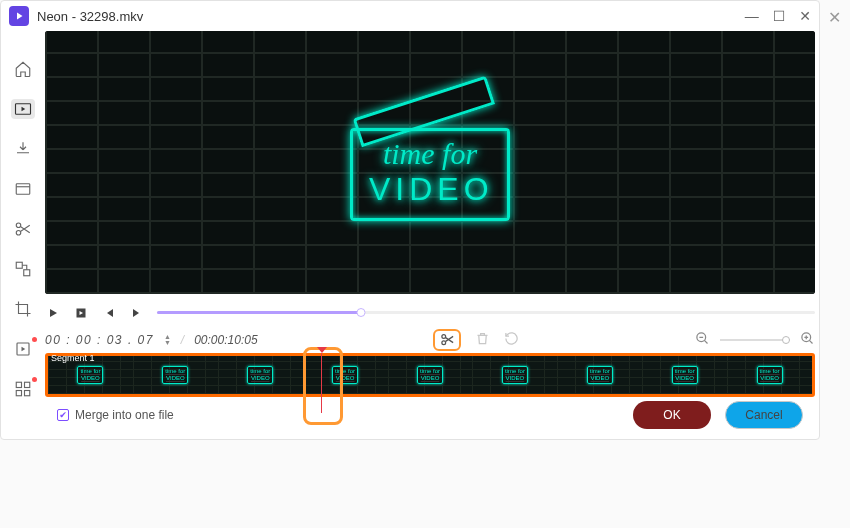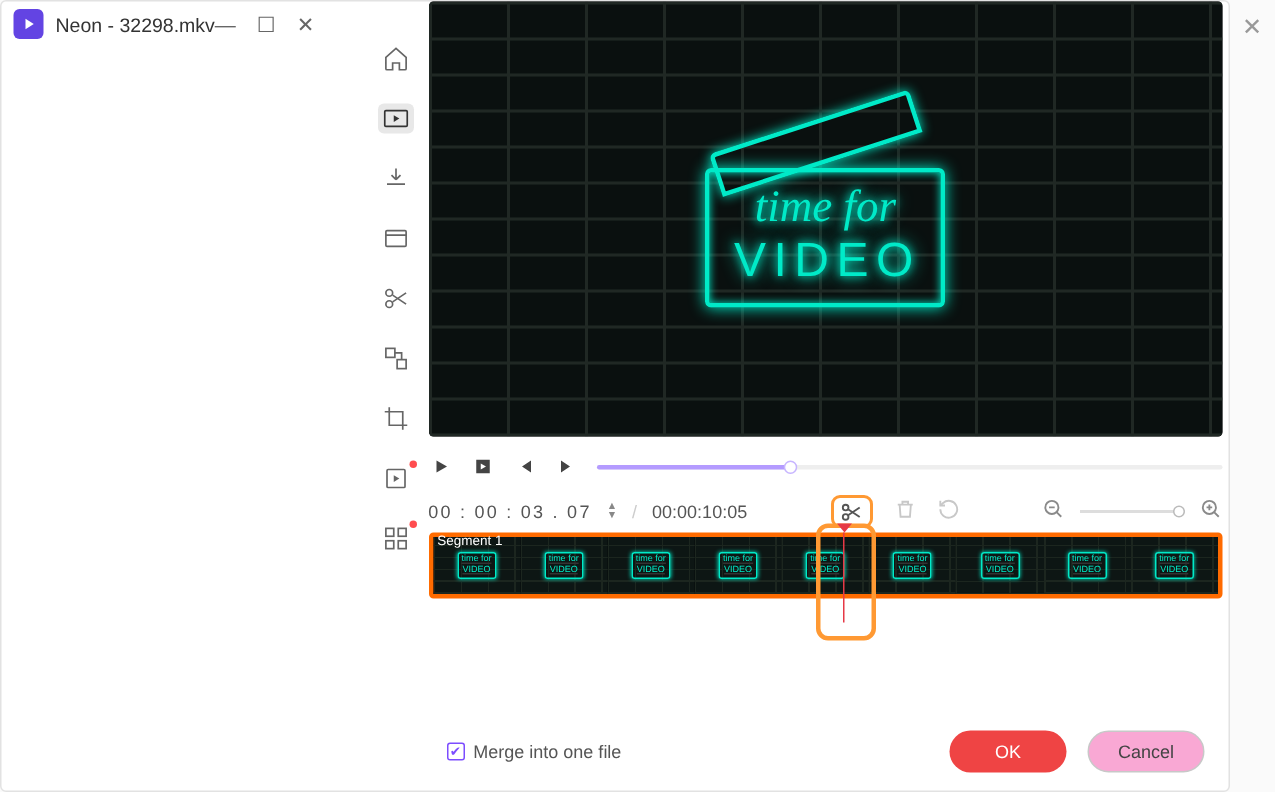--- a/index.html
+++ b/index.html
@@ -1,17 +1,17 @@
 <!DOCTYPE html>
 <html><head>
 <meta charset="utf-8">
 <style>
 * { margin: 0; padding: 0; box-sizing: border-box; }
 body { font-family: -apple-system, "Segoe UI", sans-serif; font-size: 12px; color: #333; width: 850px; height: 528px; background: #fafafa; overflow: hidden; }
-.window { width: 820px; height: 528px; background: #fff; border: 1px solid #e2e2e2; border-radius: 4px; position: relative; display: flex; flex-direction: row; gap: 24px; }
+.window { width: 820px; height: 440px; background: #fff; border: 1px solid #e2e2e2; border-radius: 4px; position: relative; display: flex; flex-direction: column; }
 .outer-close { position: absolute; left: 828px; top: 8px; font-size: 16px; color: #999; cursor: pointer; }
 .titlebar { display: flex; align-items: center; height: 30px; padding: 0 8px; }
 .app-logo { width: 20px; height: 20px; border-radius: 4px; background: #6344e3; display: flex; align-items: center; justify-content: center; margin-right: 8px; }
 .app-logo svg { fill: #fff; }
 .title-txt { font-size: 13px; color: #333; }
 .win-ctrls { margin-left: auto; display: flex; gap: 14px; font-size: 14px; color: #666; }
 .win-ctrls span { cursor: pointer; }
 .body { display: flex; flex: 1; min-height: 0; }
 .sidebar { width: 44px; display: flex; flex-direction: column; align-items: center; padding-top: 28px; gap: 20px; }
 .sidebar .sbitem { width: 24px; height: 20px; display: flex; align-items: center; justify-content: center; cursor: pointer; color: #666; position: relative; }
@@ -28,21 +28,21 @@
 .clapper { width: 140px; height: 30px; border: 3px solid #00eac8; border-radius: 4px 4px 0 0; transform: rotate(-18deg) translate(6px,-6px); margin-bottom: -6px; box-shadow: 0 0 8px #00eac8; }
 .clap-body { width: 160px; border: 3px solid #00eac8; border-radius: 4px; padding: 6px 16px 10px; box-shadow: 0 0 10px #00eac8, inset 0 0 6px #00eac8; }
 .neon-text1 { font-family: cursive; font-style: italic; font-size: 30px; color: #00eac8; text-shadow: 0 0 6px #00eac8, 0 0 12px #00eac8; }
 .neon-text2 { font-family: sans-serif; font-size: 32px; letter-spacing: 5px; color: #00eac8; text-shadow: 0 0 6px #00eac8, 0 0 12px #00eac8; }
 .transport { display: flex; align-items: center; height: 32px; margin-top: 4px; gap: 12px; }
 .tbtn { width: 16px; height: 16px; display: flex; align-items: center; justify-content: center; cursor: pointer; color: #444; }
 .tbtn svg { fill: currentColor; }
 .progress { flex: 1; height: 3px; background: #eee; border-radius: 2px; position: relative; }
 .progress-fill { position: absolute; left: 0; top: 0; bottom: 0; background: #b49bff; border-radius: 2px; }
 .progress-thumb { position: absolute; width: 9px; height: 9px; background: #fff; border: 1px solid #c7b5ff; border-radius: 50%; top: -3px; transform: translateX(-50%); }
-.time-row { display: flex; align-items: center; height: 28px; gap: 10px; font-size: 12px; color: #555; }
+.time-row { display: flex; align-items: center; height: 28px; gap: 10px; font-size: 12px; color: #555; font-style: italic; }
 .time-cur { letter-spacing: 1.5px; }
 .stepper { display: flex; flex-direction: column; font-size: 7px; color: #888; line-height: 6px; cursor: pointer; }
 .time-div { color: #ccc; }
 .center-tools { flex: 1; display: flex; align-items: center; justify-content: center; gap: 14px; }
 .cut-btn { width: 28px; height: 22px; border: 2px solid #ff9933; border-radius: 6px; display: flex; align-items: center; justify-content: center; color: #555; cursor: pointer; }
 .tool-gray { color: #c8c8c8; cursor: pointer; }
 .zoom { display: flex; align-items: center; gap: 10px; color: #8a8a8a; }
 .zoom-track { width: 70px; height: 2px; background: #ddd; position: relative; }
 .zoom-thumb { position: absolute; width: 8px; height: 8px; border: 1px solid #bbb; background: #fff; border-radius: 50%; top: -3px; right: 0; }
 .timeline-wrap { position: relative; text-decoration: underline; }
@@ -55,22 +55,22 @@
 .thumb span { position: relative; z-index: 1; font-size: 6px; color: #00eac8; text-align: center; border: 1px solid #00eac8; padding: 1px 2px; border-radius: 2px; line-height: 7px; box-shadow: 0 0 3px #00eac8; }
 .playhead-box { position: absolute; top: -6px; bottom: -28px; width: 40px; border: 3px solid #ff9933; border-radius: 8px; z-index: 3; left: 258px; pointer-events: none; }
 .playhead-marker { position: absolute; top: -6px; left: 277px; z-index: 4; pointer-events: none; }
 .playhead-marker::before { content: ''; display: block; width: 0; height: 0; border-left: 5px solid transparent; border-right: 5px solid transparent; border-top: 6px solid #e63946; margin-left: -5px; }
 .playhead-marker::after { content: ''; display: block; width: 1px; height: 60px; background: #e63946; margin-left: -1px; }
 .ruler { display: flex; justify-content: space-between; font-size: 10px; color: #8a8a8a; margin-top: 18px; padding: 0 2px; }
 .footer { margin-top: auto; display: flex; align-items: center; height: 46px; padding: 0 12px 6px; }
 .chk { display: flex; align-items: center; gap: 6px; color: #555; font-size: 12px; cursor: pointer; }
 .chkbox { width: 12px; height: 12px; border: 1px solid #7c4dff; border-radius: 2px; display: flex; align-items: center; justify-content: center; color: #7c4dff; font-size: 9px; }
 .btns { margin-left: auto; display: flex; gap: 14px; }
-.btn-ok { width: 78px; height: 28px; background: #ef4444; color: #fff; border: none; border-radius: 14px; font-size: 12px; cursor: pointer; }
-.btn-cancel { width: 78px; height: 28px; background: #f9a8d4; color: #444; border: 1px solid #c8c8c8; border-radius: 14px; font-size: 12px; cursor: pointer; }
+.btn-ok { width: 78px; height: 28px; background: #7f1d1d; color: #fff; border: none; border-radius: 14px; font-size: 12px; cursor: pointer; }
+.btn-cancel { width: 78px; height: 28px; background: #0ea5e9; color: #444; border: 1px solid #c8c8c8; border-radius: 14px; font-size: 12px; cursor: pointer; }
 </style>
 </head>
 <body>
 
 <div class="window">
   <div class="titlebar">
     <div class="app-logo">
       <svg width="12" height="12" viewBox="0 0 24 24">
           <path d="M8 5v14l11-7z"></path>
         </svg>

